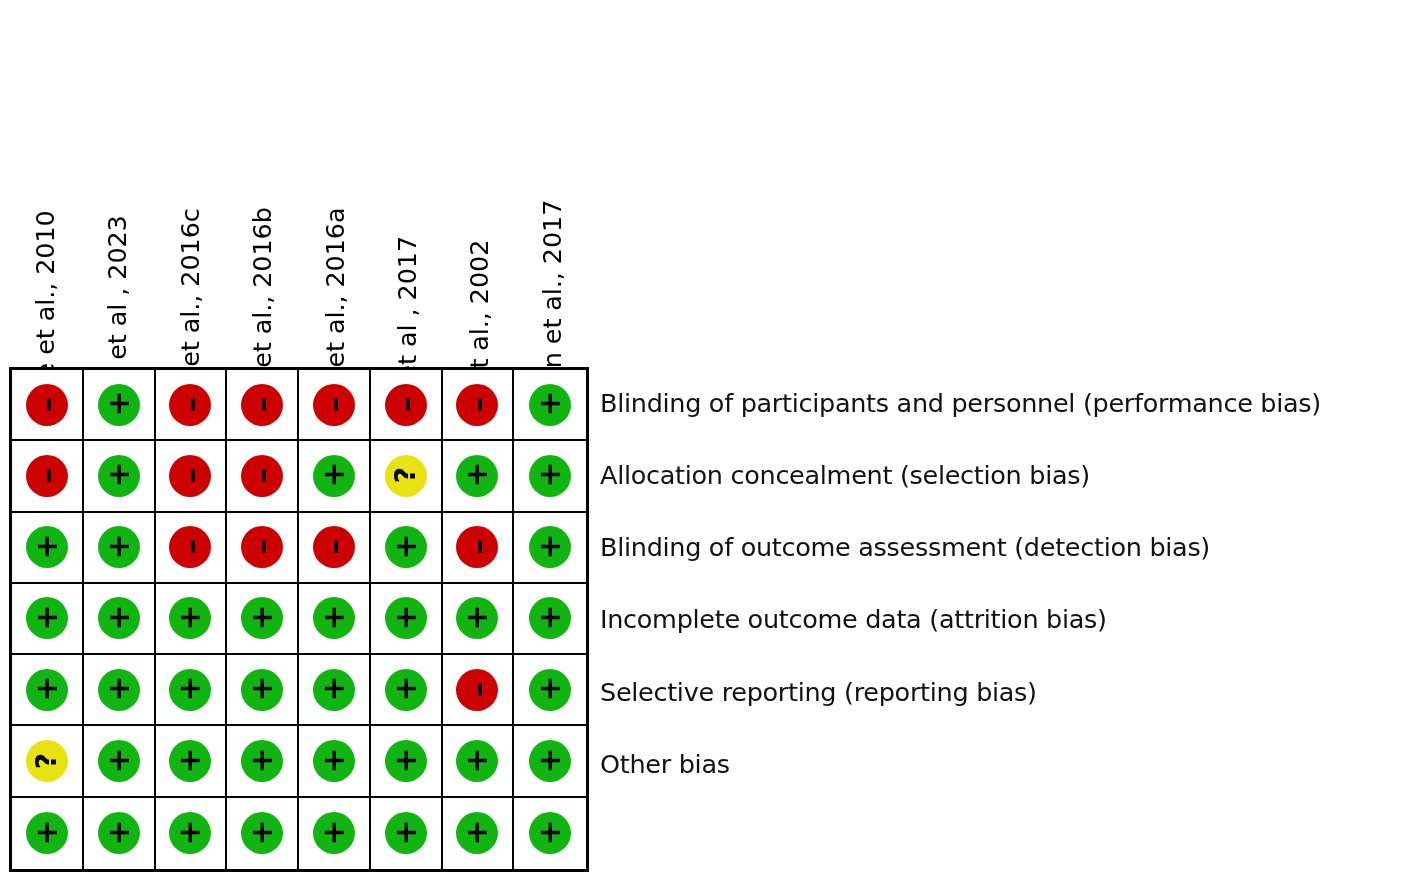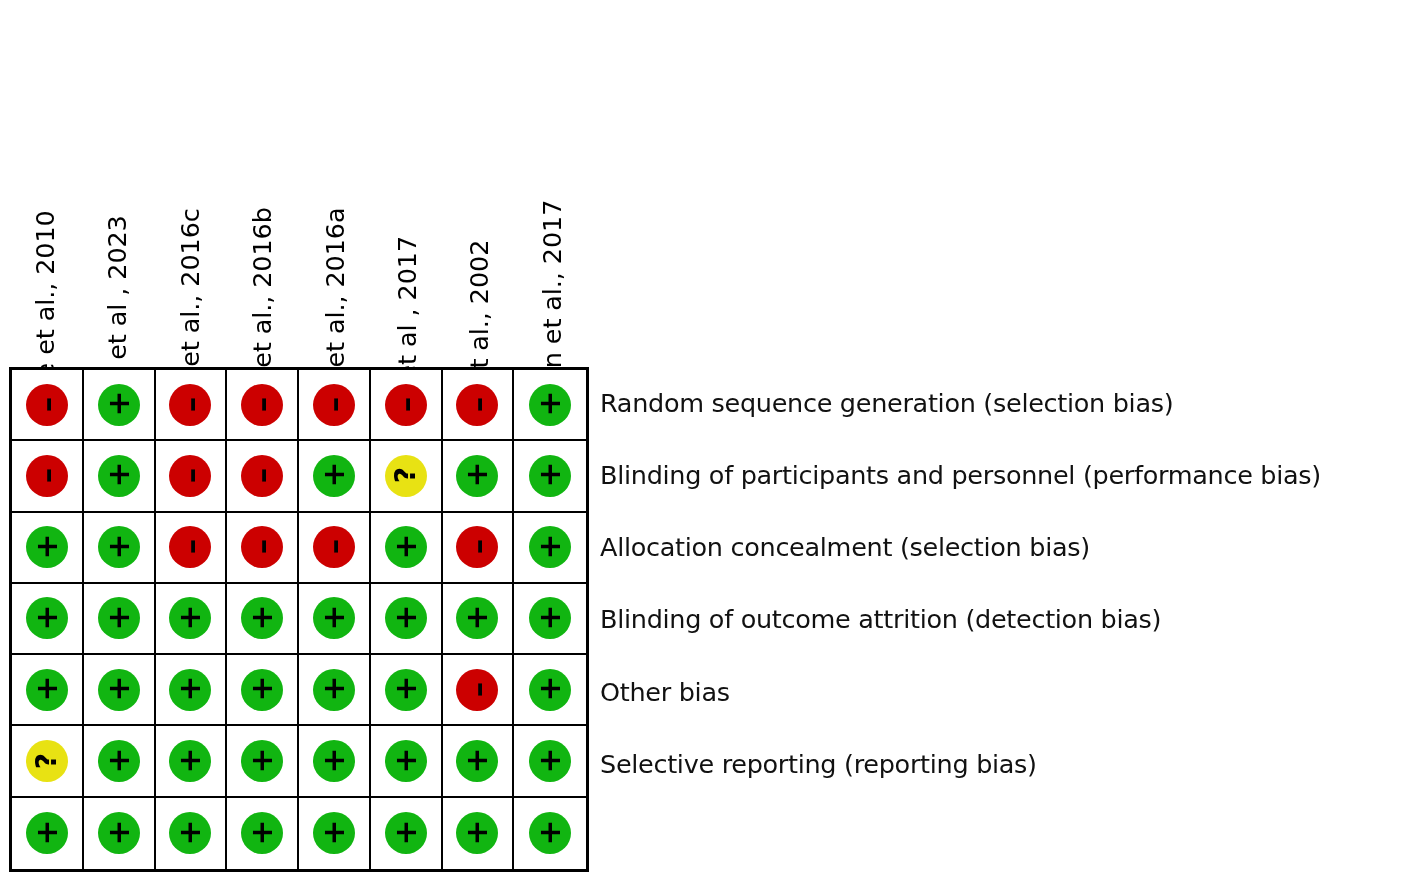--- a/index.html
+++ b/index.html
@@ -431,21 +431,21 @@
         </div>
       </div>
       <div class="cell lastcol lastrow">
         <div class="bubble low" title="Low risk of bias">
           <span class="glyph">+</span>
         </div>
       </div>
     </div>
 
   <div id="row-labels">
-      <div class="row-label">Random sequence generation (selection bias)</div>
       <div class="row-label">Blinding of participants and personnel (performance bias)</div>
       <div class="row-label">Allocation concealment (selection bias)</div>
-      <div class="row-label">Blinding of outcome attrition (detection bias)</div>
+      <div class="row-label">Blinding of outcome assessment (detection bias)</div>
+      <div class="row-label">Incomplete outcome data (attrition bias)</div>
+      <div class="row-label">Selective reporting (reporting bias)</div>
       <div class="row-label">Other bias</div>
-      <div class="row-label">Selective reporting (reporting bias)</div>
     </div>
 
 </div>
 
 </body></html>

